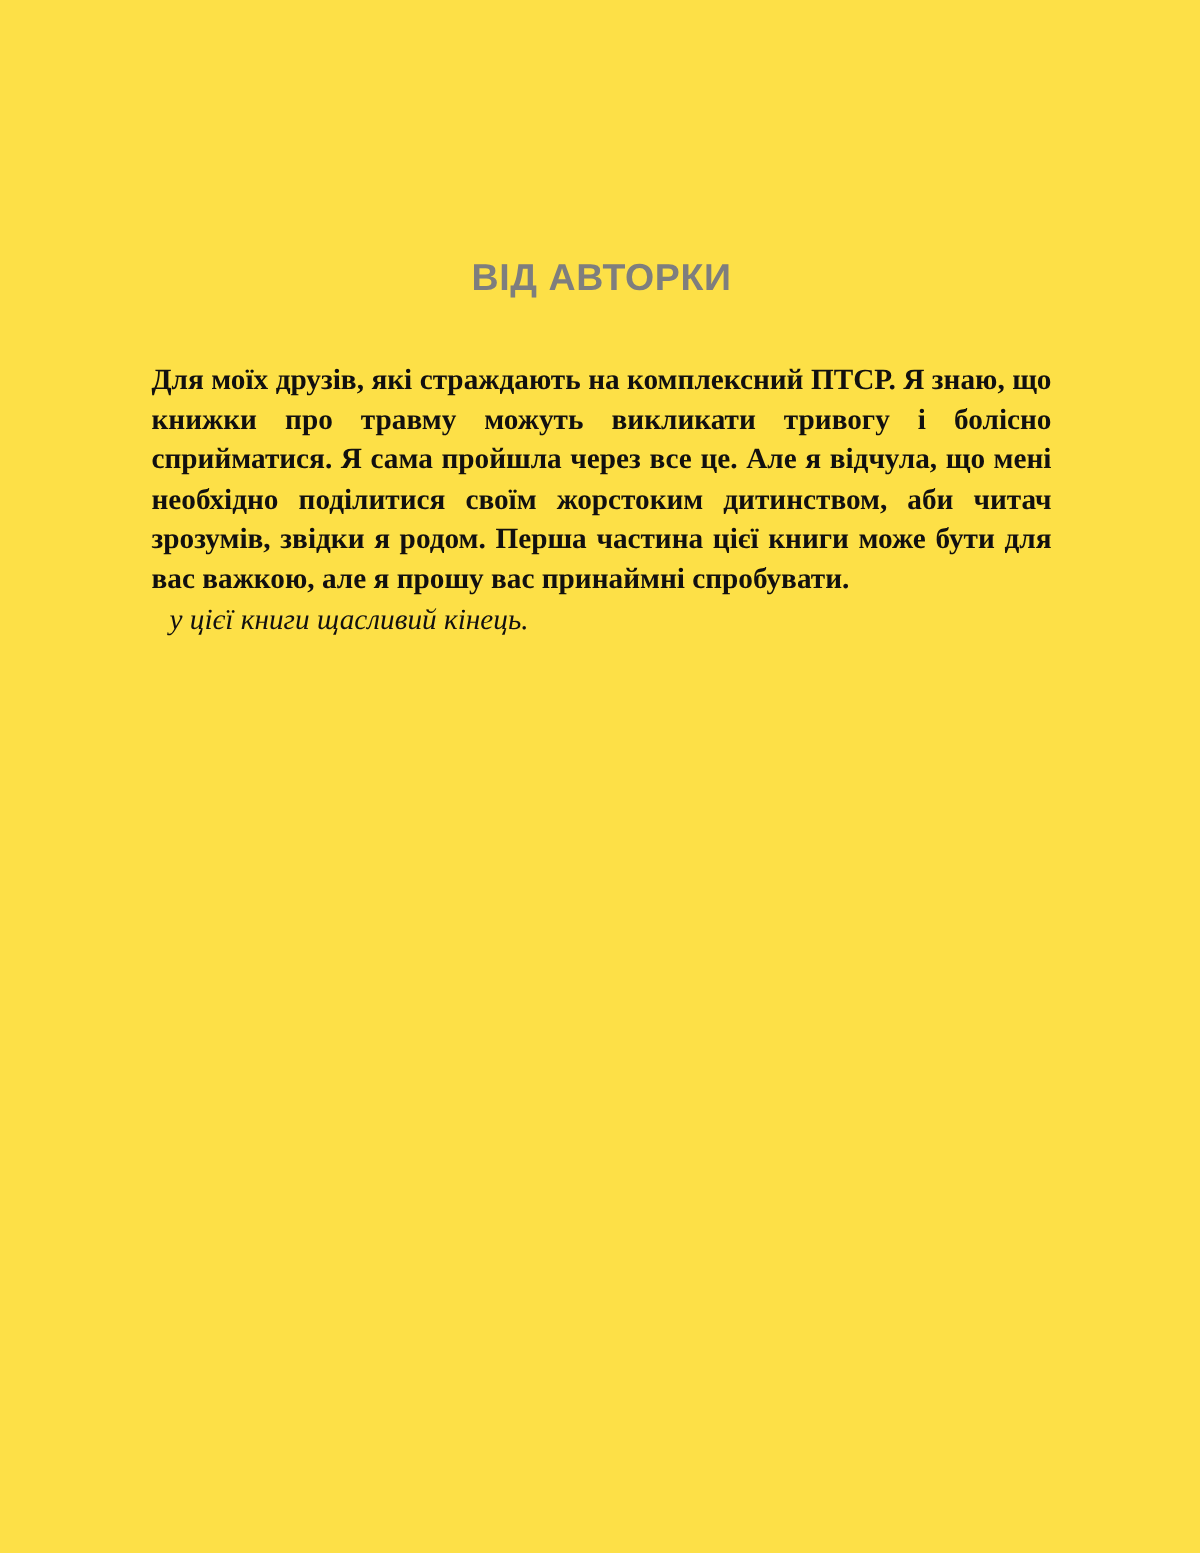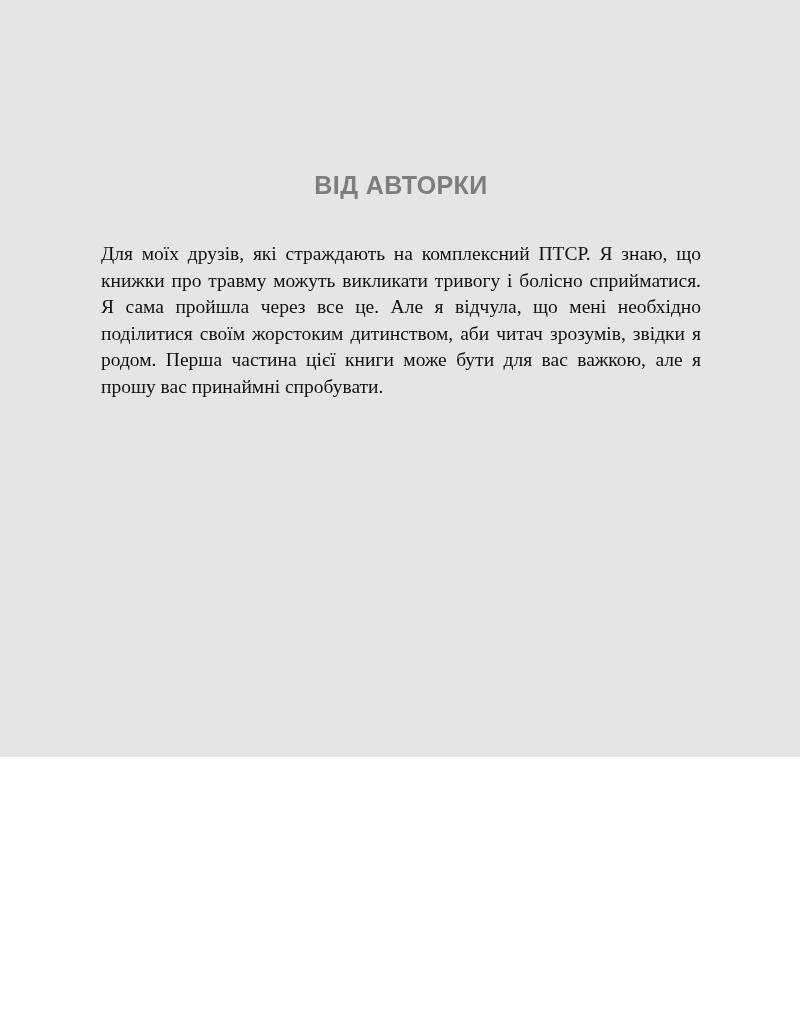--- a/index.html
+++ b/index.html
@@ -10,22 +10,22 @@
     width: 800px;
     height: 1035px;
     background: #ffffff;
     font-family: "Liberation Serif", serif;
     -webkit-font-smoothing: antialiased;
   }
 
   .page {
     position: relative;
     width: 800px;
-    height: 757px;
-    background: #e5e5e5;
+    height: 1035px;
+    background: #fde047;
     box-sizing: border-box;
     overflow: hidden;
   }
 
   .content {
     position: absolute;
     left: 101px;
     top: 0;
     width: 600px;
   }
@@ -56,20 +56,21 @@
   p.para {
     margin: 0;
     padding: 0;
     font-family: "Liberation Serif", serif;
     font-size: 19.5px;
     line-height: 26.6px;
     color: #12100f;
     text-align: justify;
     text-justify: inter-word;
     hyphens: none;
+    font-weight: bold;
   }
 
   p.para-first {
     text-indent: 0;
   }
 
   p.para-indent {
     text-indent: 15px;
   }
 
@@ -90,16 +91,17 @@
 
 <div class="page">
   <div class="content">
 
     <h1 class="chapter-title">ВІД АВТОРКИ</h1>
 
     <div class="body-block">
       <p class="para para-first">Для моїх друзів, які страждають на комплексний ПТСР. Я знаю, що книжки про травму можуть викликати тривогу і болісно сприйматися. Я сама пройшла через все це. Але я відчула, що мені необхідно поділитися своїм жорстоким дитинством, аби читач зрозумів, звідки я родом. Перша частина цієї книги може бути для вас важкою, але я прошу вас принаймні спробувати.</p>
 
 
+      <p class="spoiler-line">у цієї книги щасливий кінець.</p>
     </div>
 
   </div>
 </div>
 
 </body></html>

